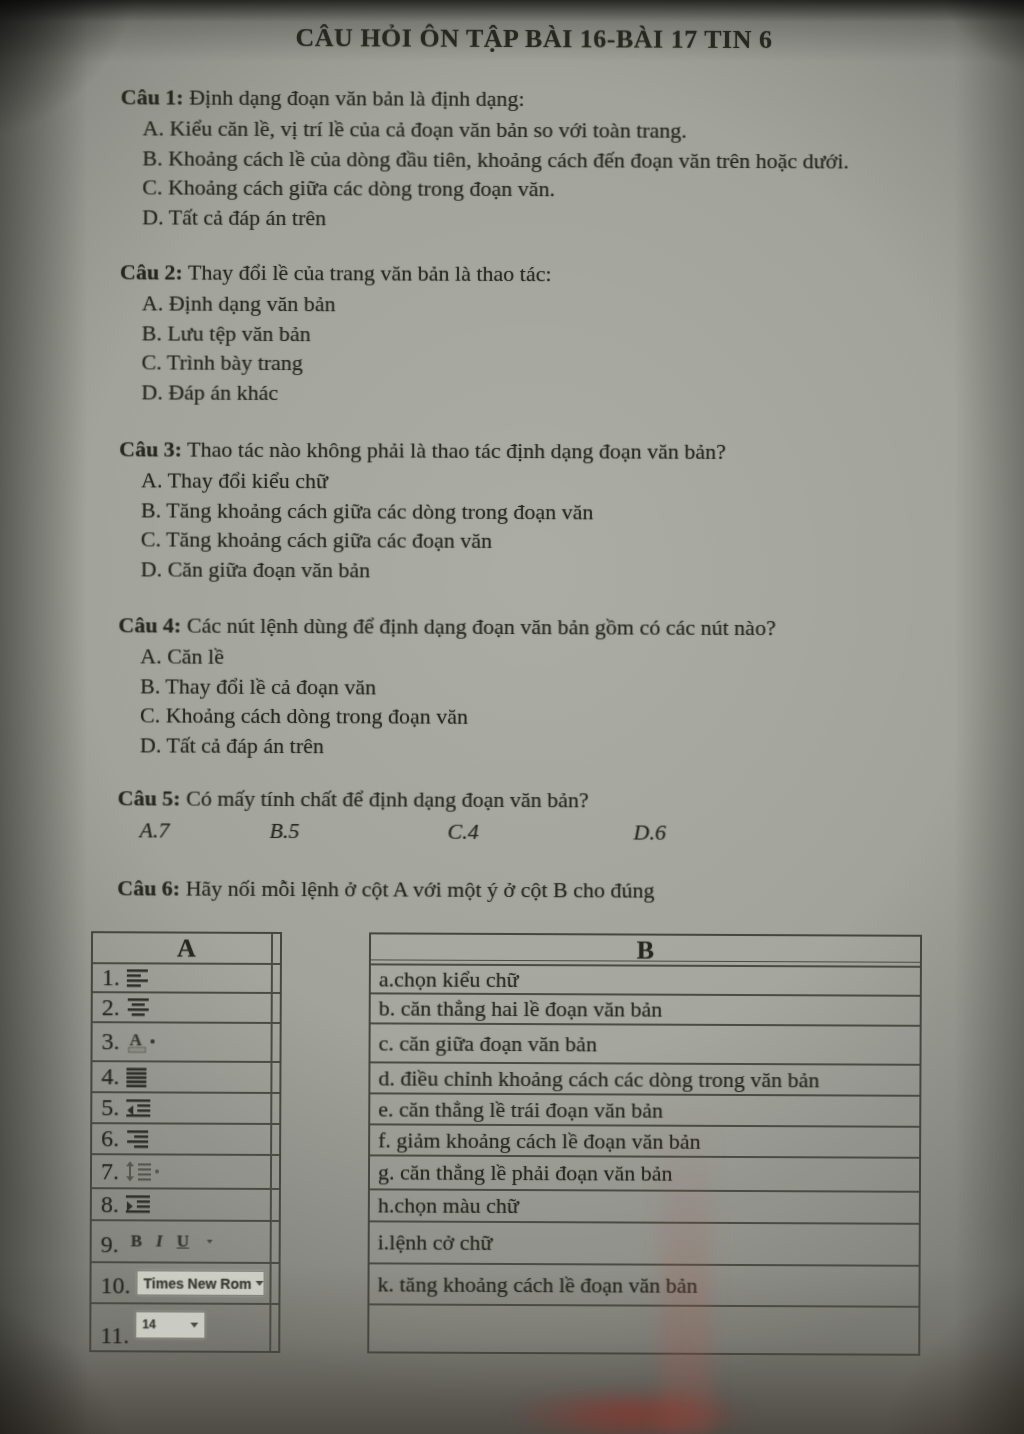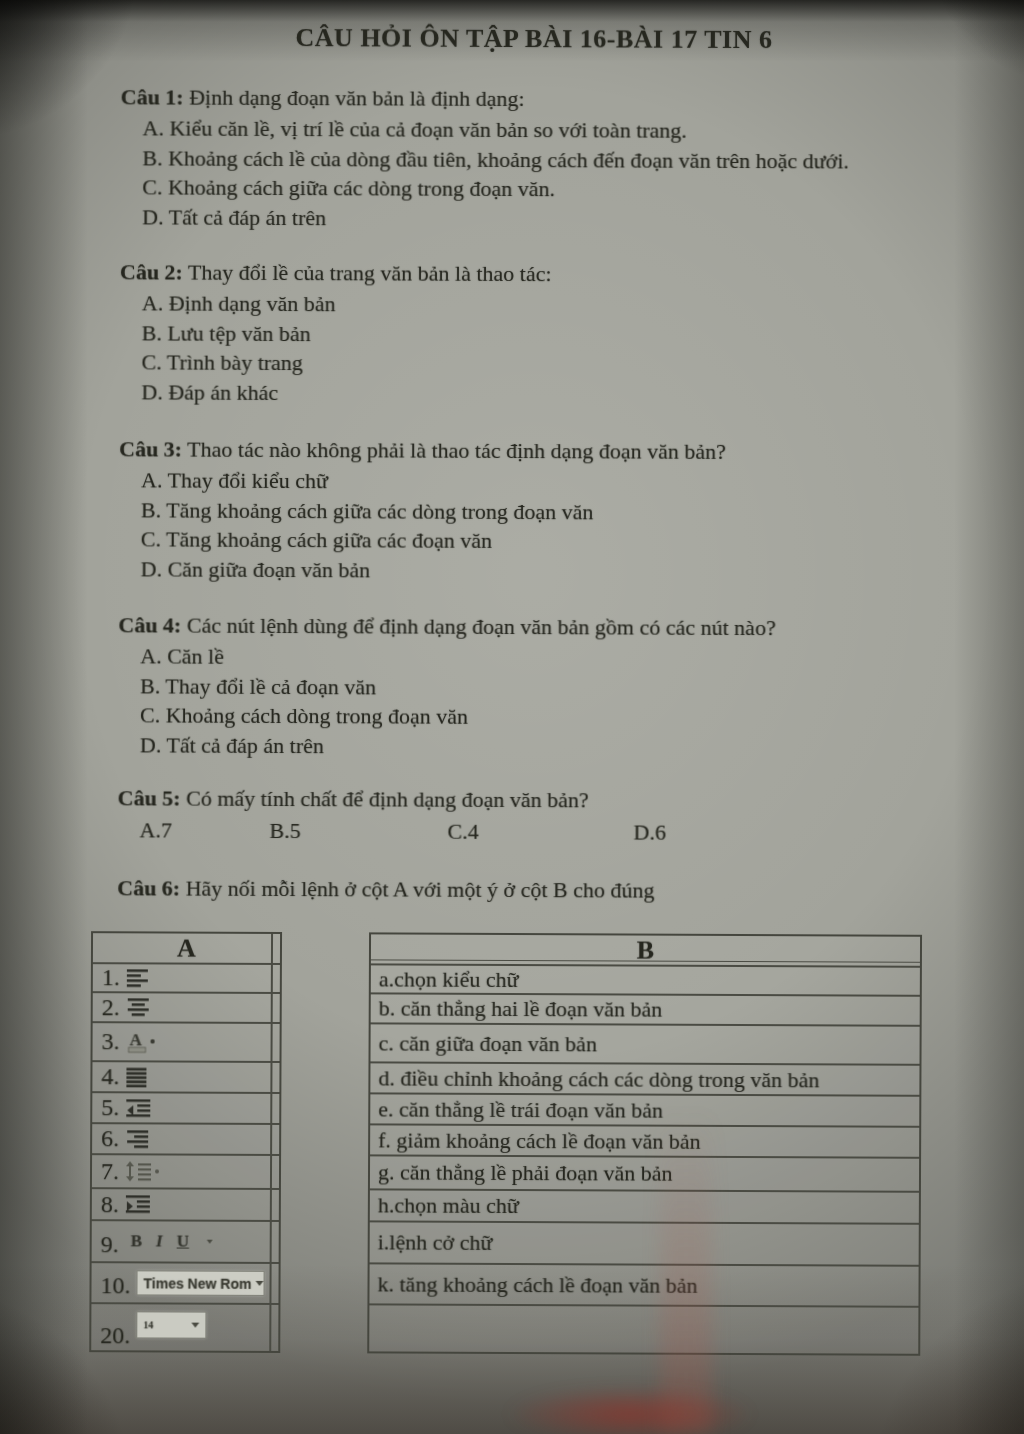--- a/index.html
+++ b/index.html
@@ -31,21 +31,21 @@
     text-shadow:0 0 1.5px rgba(38,38,32,0.40);
   }
   .title{position:absolute;top:24px;left:0;width:100%;padding-left:38px;box-sizing:border-box;
     text-align:center;font-weight:bold;font-size:26px;letter-spacing:0.5px;}
   .q{position:absolute;left:78px;right:20px;}
   .qline{line-height:30px;font-size:22px;}
   .qlabel{font-weight:bold;margin-left:40px;}
   .opts{margin-left:62px;margin-top:1px;}
   .opt{line-height:29.5px;font-size:22px;white-space:nowrap;}
   .opts-inline{position:relative;height:30px;margin-top:2px;font-size:22px;}
-  .opts-inline span{position:absolute;top:0;line-height:30px;}
+  .opts-inline span{position:absolute;top:0;line-height:30px;font-style:italic;}
   .tbl{position:absolute;box-sizing:border-box;border:2px solid #45463e;background:rgba(255,255,252,0.03);}
   .row{box-sizing:border-box;display:flex;align-items:center;border-top:2px solid #4a4b43;}
   .row.first{border-top:none;}
   .thead{justify-content:center;font-weight:bold;font-size:26px;}
   .bhead{position:relative;}
   .bhead::after{content:"";position:absolute;left:0;right:0;bottom:3px;height:1.5px;background:#4a4b43;}
   .a-innerline{position:absolute;top:0;bottom:0;right:7px;width:2px;background:#4a4b43;}
   .ar{padding-left:9px;}
   .num{font-size:24px;margin-right:6px;white-space:nowrap;}
   .num.low{align-self:flex-end;padding-bottom:3px;}
@@ -54,21 +54,21 @@
   .aicon svg{display:block;}
   .biu{display:flex;align-items:center;gap:14px;margin-left:6px;font-size:17px;color:#34352e;}
   .biu .b{font-weight:bold;}
   .biu .i{font-style:italic;font-weight:bold;font-family:"Liberation Serif",serif;}
   .biu .u{font-weight:bold;text-decoration:underline;}
   .combo{display:inline-flex;align-items:center;justify-content:space-between;box-sizing:border-box;
     background:rgba(216,217,208,0.85);border:1px solid #82837a;box-shadow:0 0 3px rgba(255,255,255,0.35);
     font-family:"Liberation Sans","DejaVu Sans",sans-serif;font-weight:bold;color:#3b3c33;
     padding:0 6px;}
   .combo-font{width:128px;height:25px;font-size:14px;white-space:nowrap;overflow:hidden;}
-  .combo-size{width:70px;height:27px;font-size:10px;font-family:Liberation Serif, serif;}
+  .combo-size{width:70px;height:27px;font-size:12px;}
   .dd{width:0;height:0;border-left:4px solid transparent;border-right:4px solid transparent;
     border-top:5px solid #4a4b42;flex:none;margin-left:4px;}
   .dd.tiny{border-left-width:3px;border-right-width:3px;border-top-width:4px;}
 </style>
 </head>
 <body>
 
 <div class="page">
   <div class="content">
 
@@ -263,21 +263,21 @@
 
       <div class="row ar" style="height:41px">
         <span class="num low">10.</span>
         <span class="combo combo-font">
           <span>Times New Rom</span>
           <span class="dd"></span>
         </span>
       </div>
 
       <div class="row ar" style="height:50px">
-        <span class="num low">20.</span>
+        <span class="num low">11.</span>
         <span class="combo combo-size" style="margin-top:-8px">
           <span>14</span>
           <span class="dd"></span>
         </span>
       </div>
     </div>
 
     <div class="tbl" style="left:370px;top:933px;width:553px;height:421px">
       <div class="row first thead bhead" style="height:29px">
           <span>B</span>

